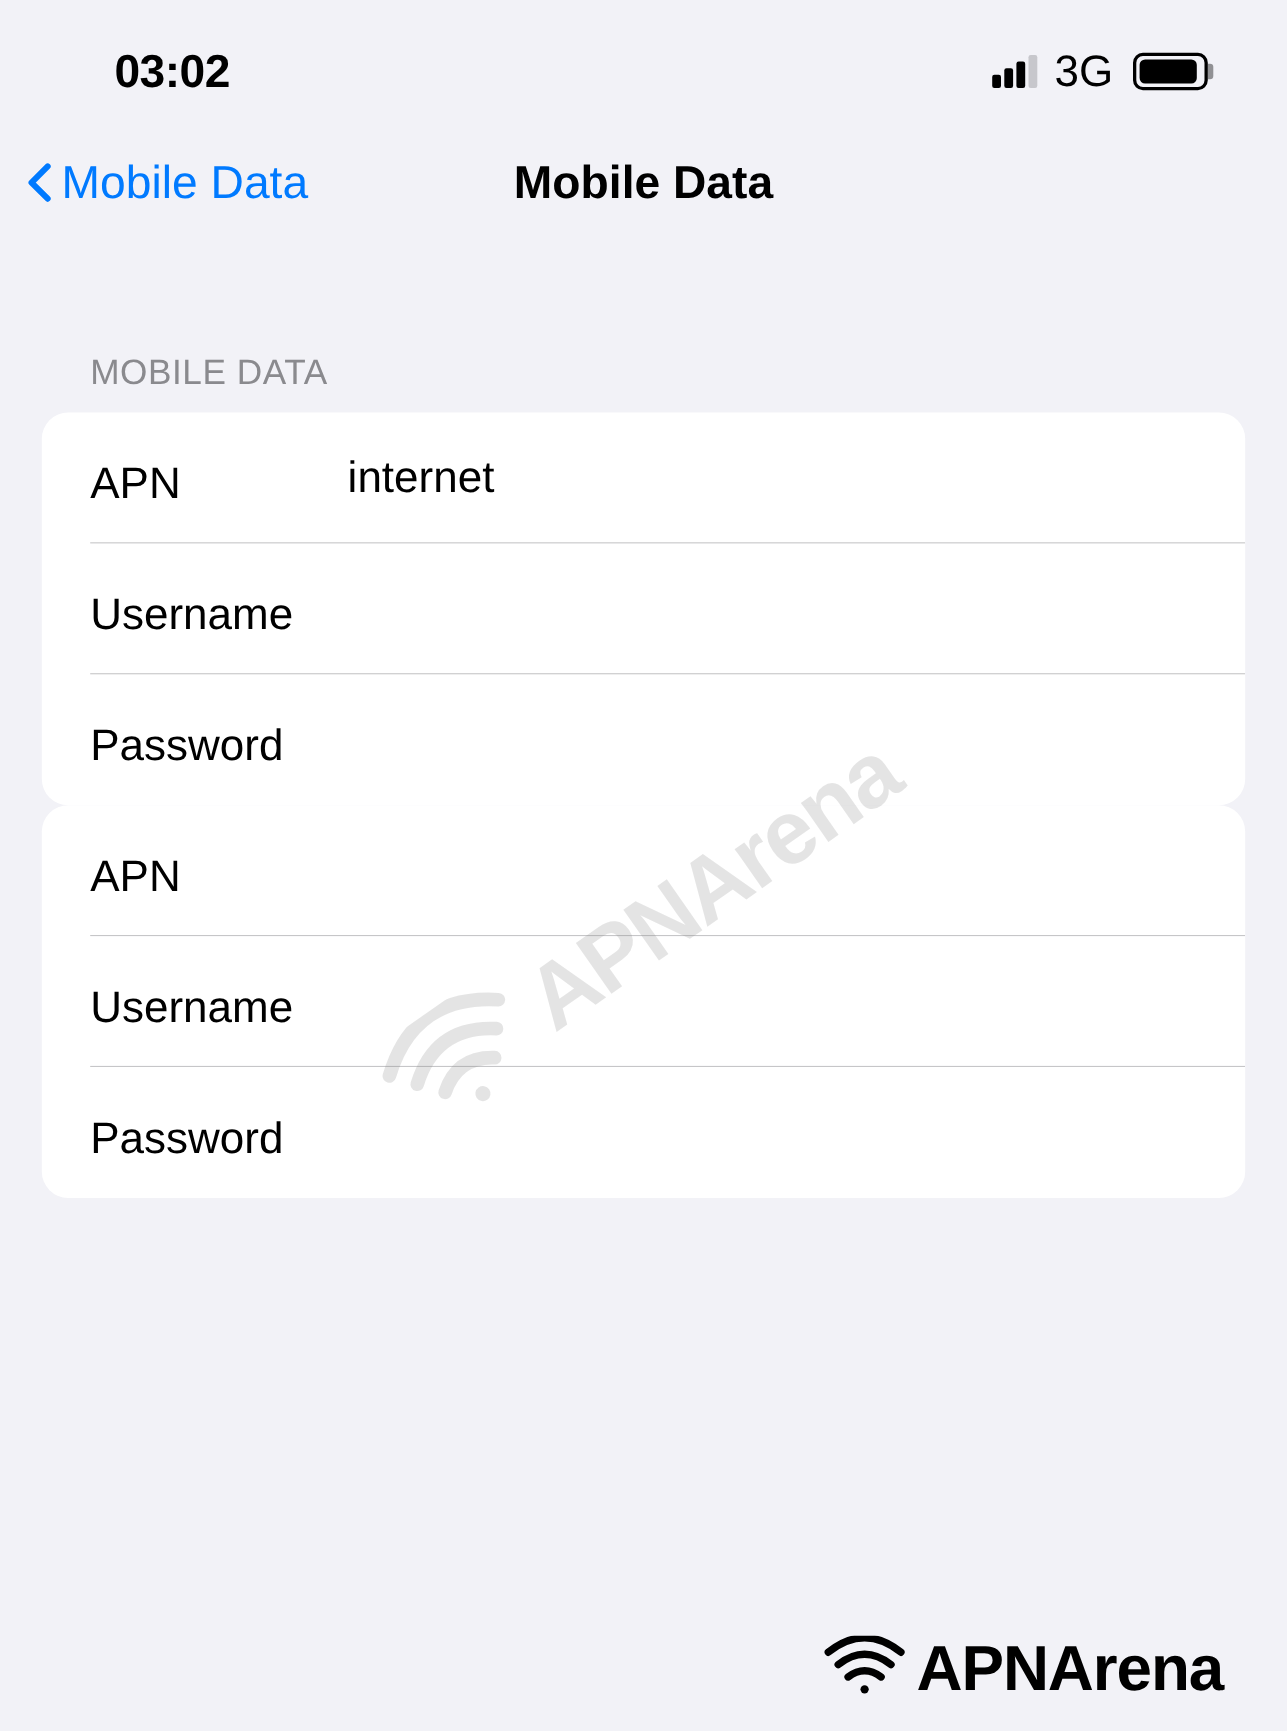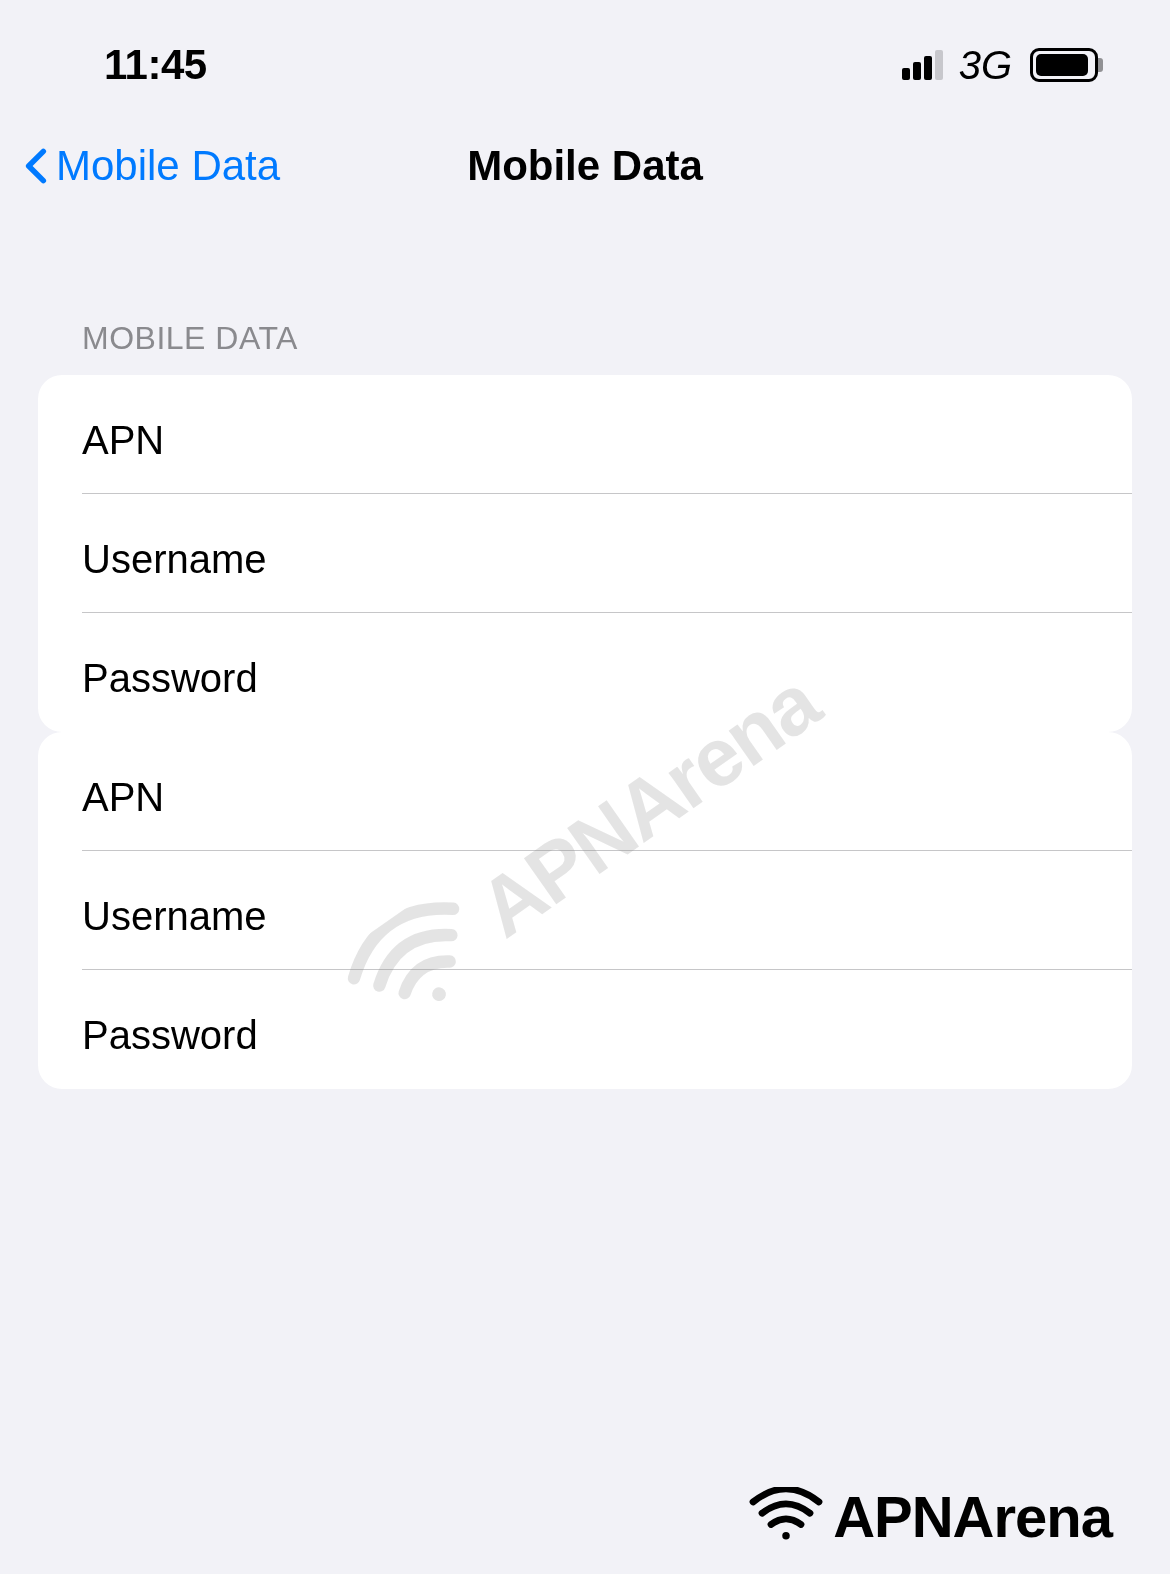--- a/index.html
+++ b/index.html
@@ -55,21 +55,20 @@
     .signal-bar.b1 { height: 12px; }
     .signal-bar.b2 { height: 18px; }
     .signal-bar.b3 { height: 24px; }
     .signal-bar.b4 { height: 30px; background: #c7c7cc; }
     
     .network-type {
       font-size: 40px;
       font-weight: 400;
       color: #000;
       margin-left: 4px;
-      font-style: italic;
     }
     
     .battery {
       width: 68px;
       height: 34px;
       border: 3px solid #000;
       border-radius: 9px;
       position: relative;
       margin-left: 6px;
     }
@@ -258,21 +257,21 @@
       font-size: 58px;
       font-weight: 700;
       color: #000;
       letter-spacing: -1px;
     }
   </style>
 </head>
 <body>
 
 <div class="status-bar">
-  <div class="status-time">11:45</div>
+  <div class="status-time">03:02</div>
   <div class="status-right">
     <div class="signal-bars">
       <div class="signal-bar b1"></div>
       <div class="signal-bar b2"></div>
       <div class="signal-bar b3"></div>
       <div class="signal-bar b4"></div>
     </div>
     <div class="network-type">3G</div>
     <div class="battery">
       <div class="battery-fill"></div>
@@ -291,20 +290,21 @@
   </div>
   <div class="nav-title">Mobile Data</div>
 </div>
 
 <div class="content">
 
   <div class="section-header">MOBILE DATA</div>
   <div class="section-group">
     <div class="row">
       <div class="row-label">APN</div>
+      <input class="row-input" type="text" value="internet" style="">
     </div>
     <div class="row">
       <div class="row-label">Username</div>
       <input class="row-input" type="text" value="" style="">
     </div>
     <div class="row">
       <div class="row-label">Password</div>
       <input class="row-input" type="text" value="" style="">
     </div>
   </div>

